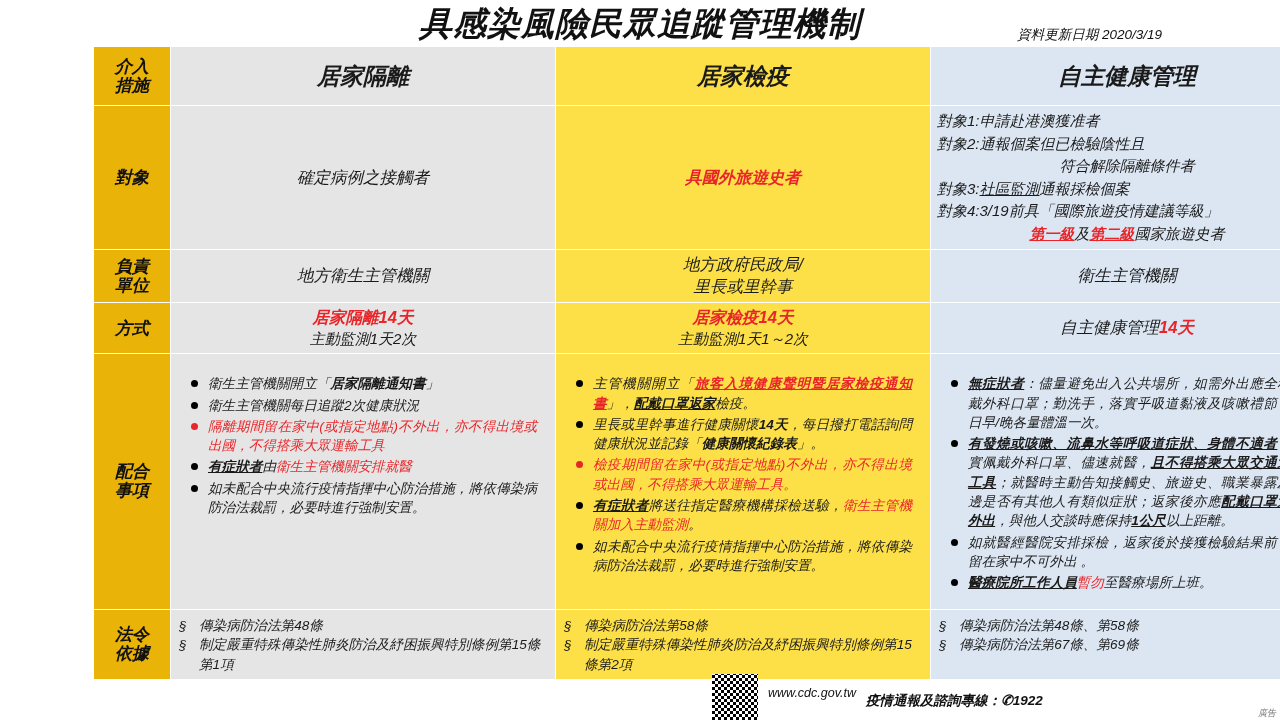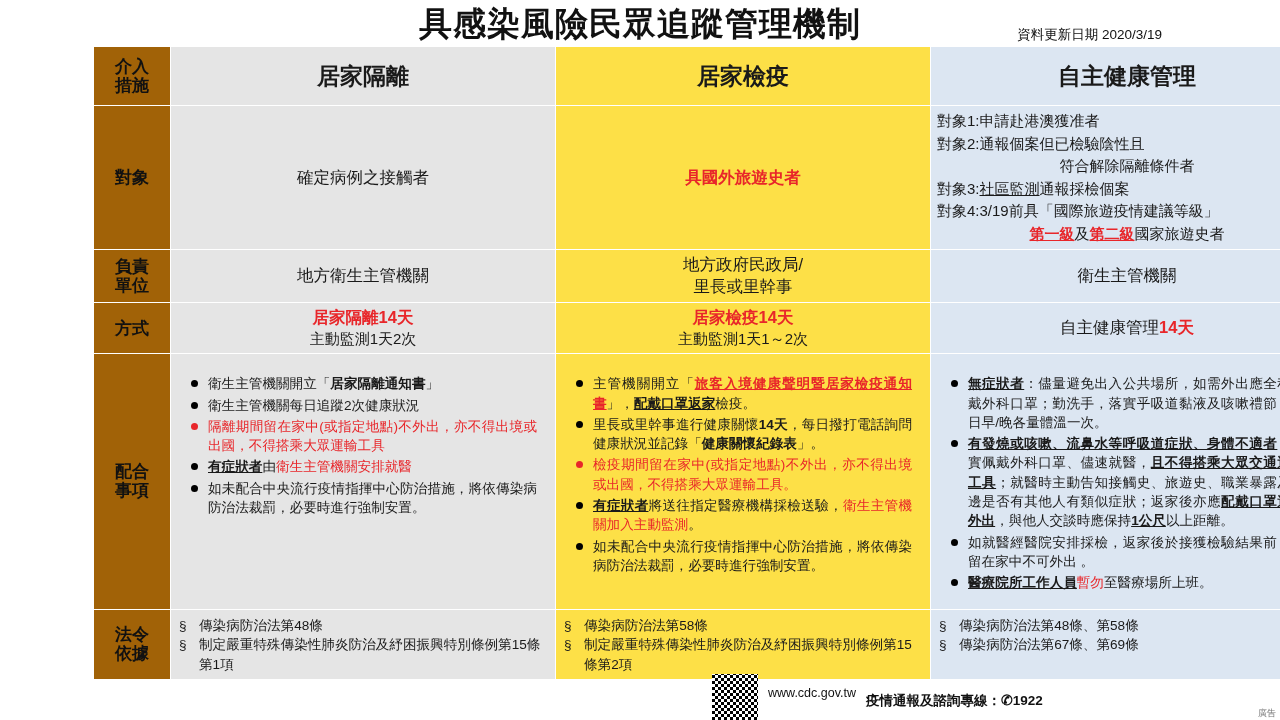--- a/index.html
+++ b/index.html
@@ -11,20 +11,21 @@
     height: 720px;
     background: #ffffff;
     font-family: "Liberation Sans", sans-serif;
     color: #1a1a1a;
     overflow: hidden;
   }
   .page {
     position: relative;
     width: 1280px;
     height: 720px;
+    font-style: italic;
   }
   .title {
     position: absolute;
     left: 0;
     top: 2px;
     width: 1280px;
     text-align: center;
     font-size: 33px;
     font-weight: bold;
     letter-spacing: 1px;
@@ -47,21 +48,21 @@
     border-collapse: collapse;
     table-layout: fixed;
   }
   table.matrix td {
     border: 1px solid #ffffff;
     vertical-align: middle;
     padding: 4px 6px;
   }
   .col-label {
     width: 64px;
-    background: #a16207;
+    background: #eab308;
     text-align: center;
     font-size: 17px;
     font-weight: bold;
     line-height: 1.12;
     color: #111;
   }
   .col-a { width: 372px; background: #e5e5e5; }
   .col-b { width: 362px; background: #fde047; }
   .col-c { width: 380px; background: #dce6f2; }
 

